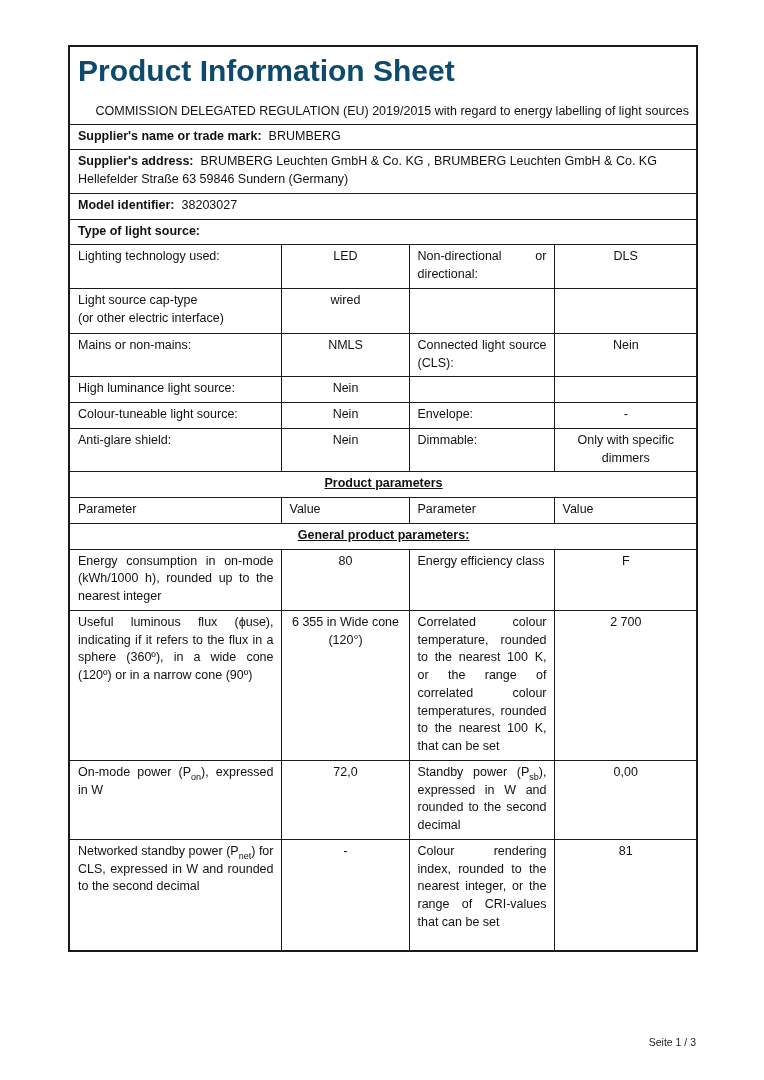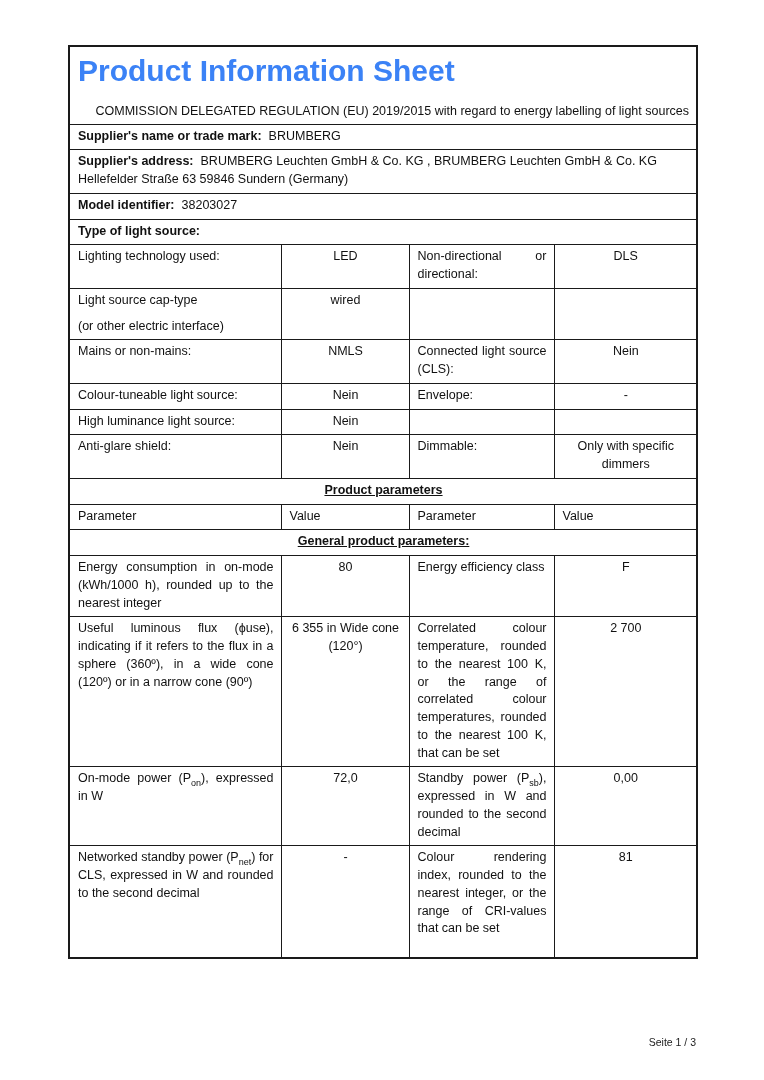--- a/index.html
+++ b/index.html
@@ -41,21 +41,21 @@
     letter-spacing: 0px;
     margin-bottom: 9px;
     font-family: "Liberation Sans", sans-serif;
   }
   p.subtitle { font-size: 12.5px; line-height: 1.45; text-align: right; }
 
   .lbl { font-weight: bold; margin-right: 7px; }
   td.kvrow { padding-top: 5px; padding-bottom: 6px; }
 
   td.pcell { text-align: justify; }
-  td.pcell .lastpara { margin-top: 8px; }
+  td.pcell .lastpara { }
   td.vcell { text-align: center; padding-left: 4px; padding-right: 4px; }
 
   td.section-head {
     text-align: center;
     font-weight: bold;
     padding: 2px 4px 3px;
     text-decoration: underline;
   }
   td.colhead { font-weight: normal; }
 
@@ -77,21 +77,21 @@
     <colgroup>
         <col class="c1">
         <col class="c2">
         <col class="c3">
         <col class="c4">
       </colgroup>
 
     <tbody>
         <tr>
       <td colspan="4" class="titleblock">
-        <h1 class="title" style="color: #3b82f6;">Product Information Sheet</h1>
+        <h1 class="title" style="color: #0c4a6e;">Product Information Sheet</h1>
         <p class="subtitle">COMMISSION DELEGATED REGULATION (EU) 2019/2015 with regard to energy labelling of light sources</p>
       </td>
     </tr>
 
     <tr>
       <td colspan="4" class="kvrow">
         <span class="lbl">Supplier's name or trade mark:</span><span>BRUMBERG</span>
       </td>
     </tr>
 
@@ -131,31 +131,31 @@
     </tr>
 
     <tr style="height:41px;">
       <td class="pcell">Mains or non-mains:</td>
       <td class="vcell">NMLS</td>
       <td class="pcell">Connected light source (CLS):</td>
       <td class="vcell">Nein</td>
     </tr>
 
     <tr>
+      <td class="pcell">High luminance light source:</td>
+      <td class="vcell">Nein</td>
+      <td class="pcell"></td>
+      <td class="vcell"></td>
+    </tr>
+
+    <tr>
       <td class="pcell">Colour-tuneable light source:</td>
       <td class="vcell">Nein</td>
       <td class="pcell">Envelope:</td>
       <td class="vcell">-</td>
-    </tr>
-
-    <tr>
-      <td class="pcell">High luminance light source:</td>
-      <td class="vcell">Nein</td>
-      <td class="pcell"></td>
-      <td class="vcell"></td>
     </tr>
 
     <tr style="height:41px;">
       <td class="pcell">Anti-glare shield:</td>
       <td class="vcell">Nein</td>
       <td class="pcell">Dimmable:</td>
       <td class="vcell">Only with specific dimmers</td>
     </tr>
 
     <tr>

